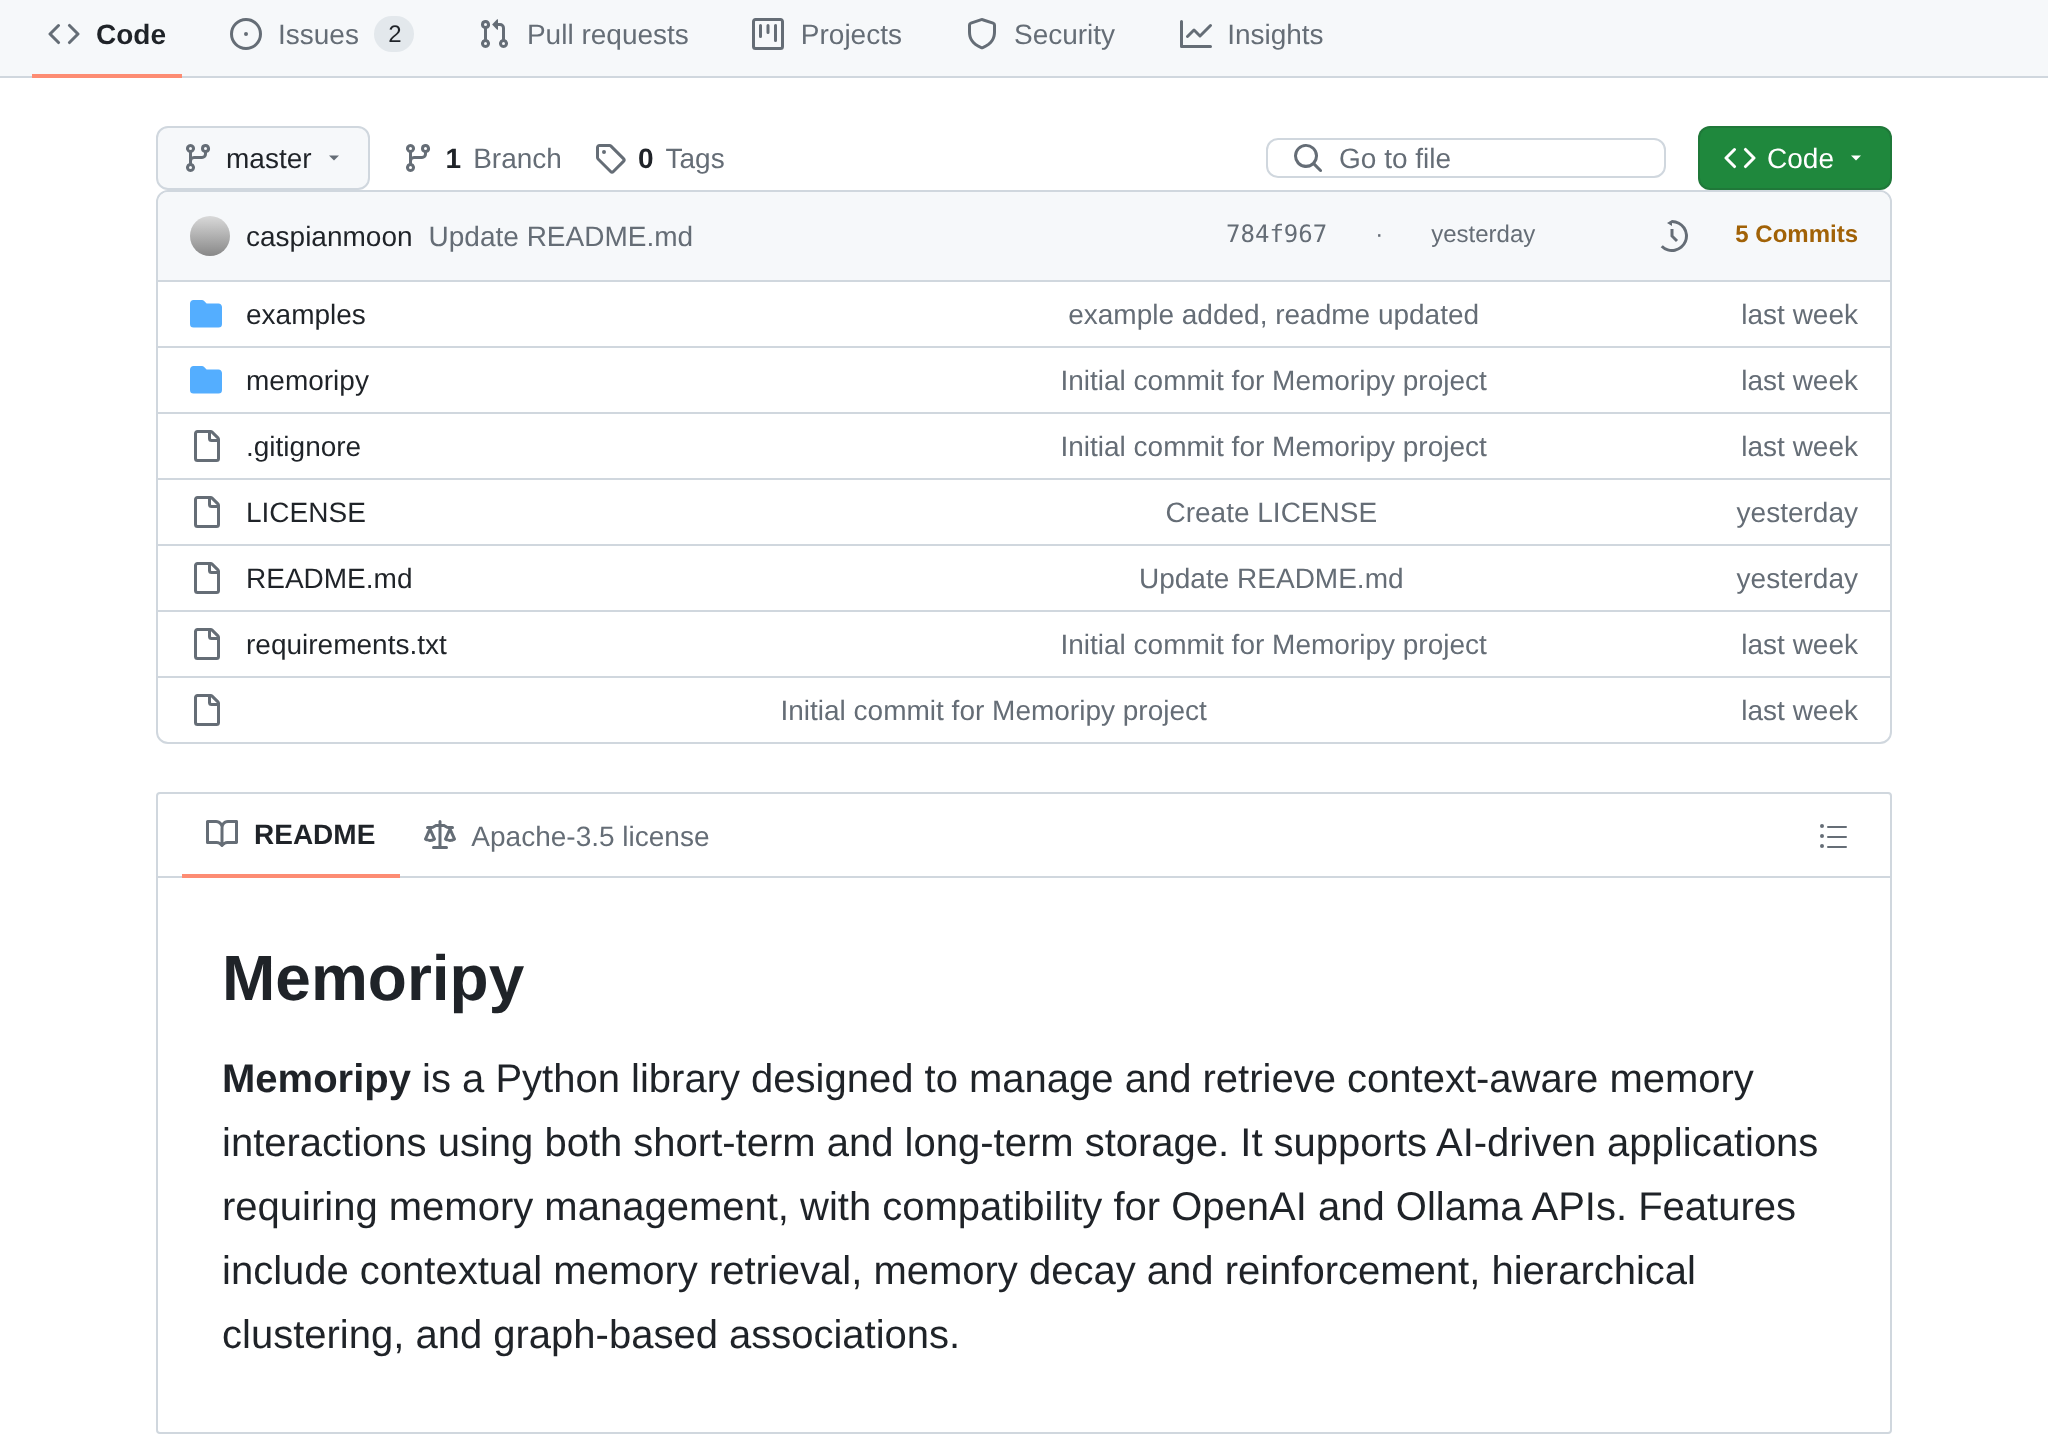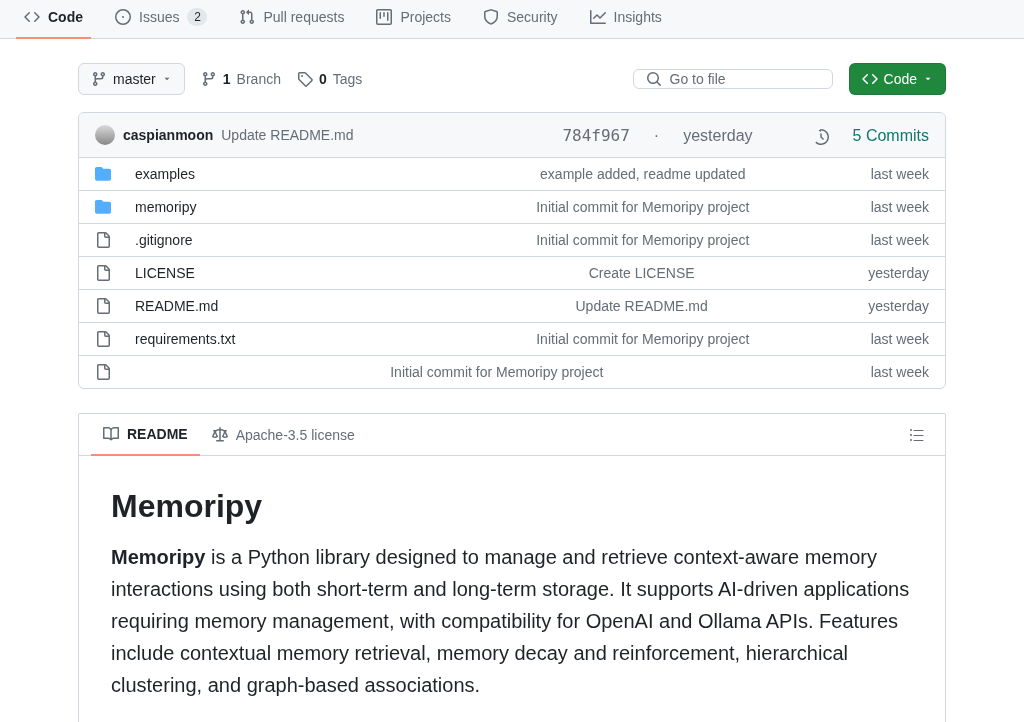--- a/index.html
+++ b/index.html
@@ -46,21 +46,21 @@
   }
   .container {
     max-width: 900px;
     margin: 0 auto;
     padding: 24px 16px;
   }
   .toolbar {
     display: flex;
     align-items: center;
     gap: 16px;
-    margin-bottom: 17px;
+    margin-bottom: 0;
   }
   .btn {
     display: inline-flex;
     align-items: center;
     gap: 6px;
     padding: 5px 12px;
     border: 1px solid #d0d7de;
     border-radius: 6px;
     background: #f6f8fa;
     font-size: 14px;
@@ -107,31 +107,30 @@
     background: #f6f8fa;
     border-bottom: 1px solid #d0d7de;
     gap: 8px;
   }
   .avatar {
     width: 20px;
     height: 20px;
     border-radius: 50%;
     background: linear-gradient(180deg, #d9d9d9 0%, #888 100%);
   }
-  .commit-header .author { font-weight: 700; }
+  .commit-header .author { font-weight: 400; }
   .commit-header .msg { color: #656d76; }
-  .commit-header .right { margin-left: auto; display: flex; align-items: flex-end; gap: 24px; color: #656d76; font-size: 16px; }
+  .commit-header .right { margin-left: auto; display: flex; align-items: flex-start; gap: 24px; color: #656d76; font-size: 12px; }
   .commit-header .sha { font-family: SFMono-Regular, Menlo, monospace; }
-  .commit-header .commits { font-weight: 400; color: #0f766e; }
+  .commit-header .commits { font-weight: 700; color: #a16207; }
   .file-row {
     display: flex;
     align-items: center;
     padding: 8px 16px;
     border-top: 1px solid #d0d7de;
-    gap: 12px;
   }
   .file-row:first-child { border-top: none; }
   .file-icon { width: 16px; height: 16px; margin-right: 12px; flex-shrink: 0; }
   .file-name { width: 280px; }
   .file-msg { flex: 1; color: #656d76; text-align: center; }
   .file-date { color: #656d76; text-align: right; white-space: nowrap; }
   .readme-box {
     border: 1px solid #d0d7de;
     border-radius: 2px;
   }

